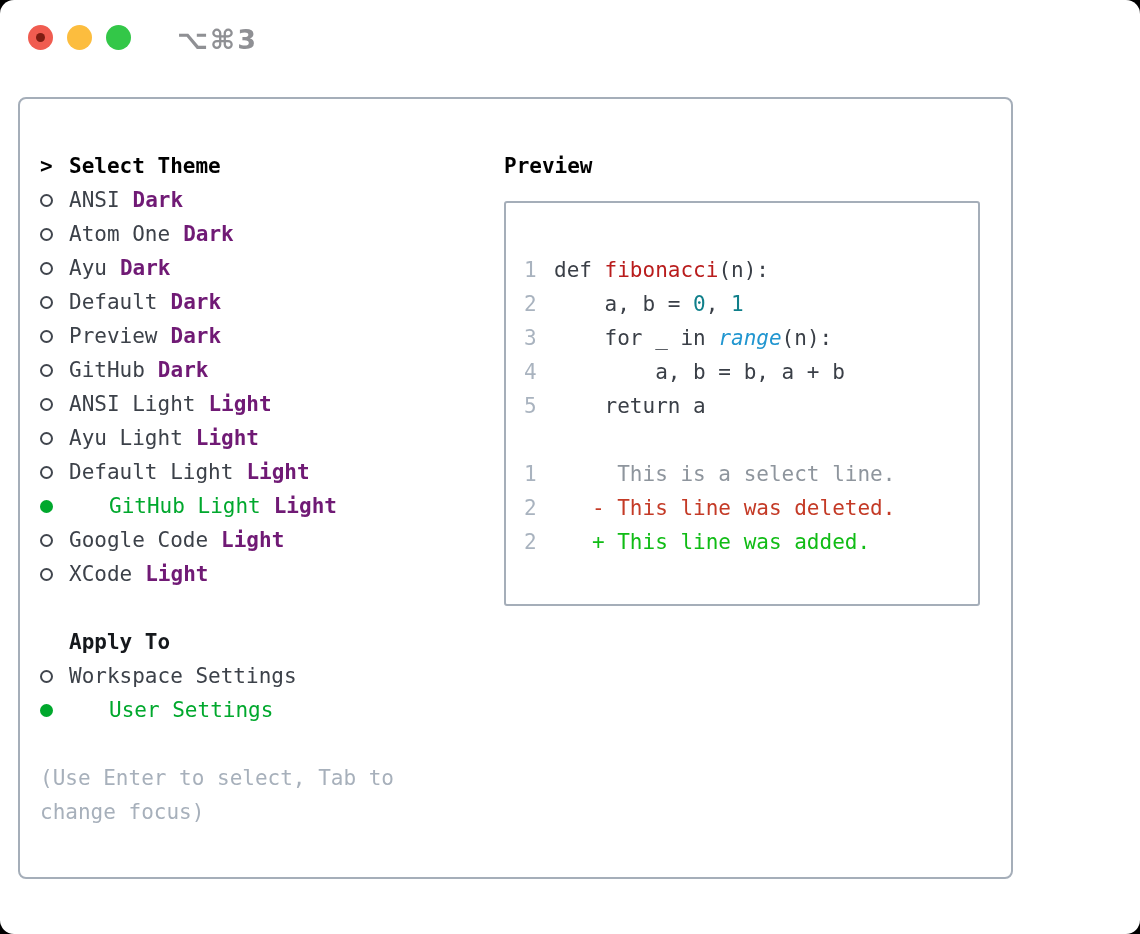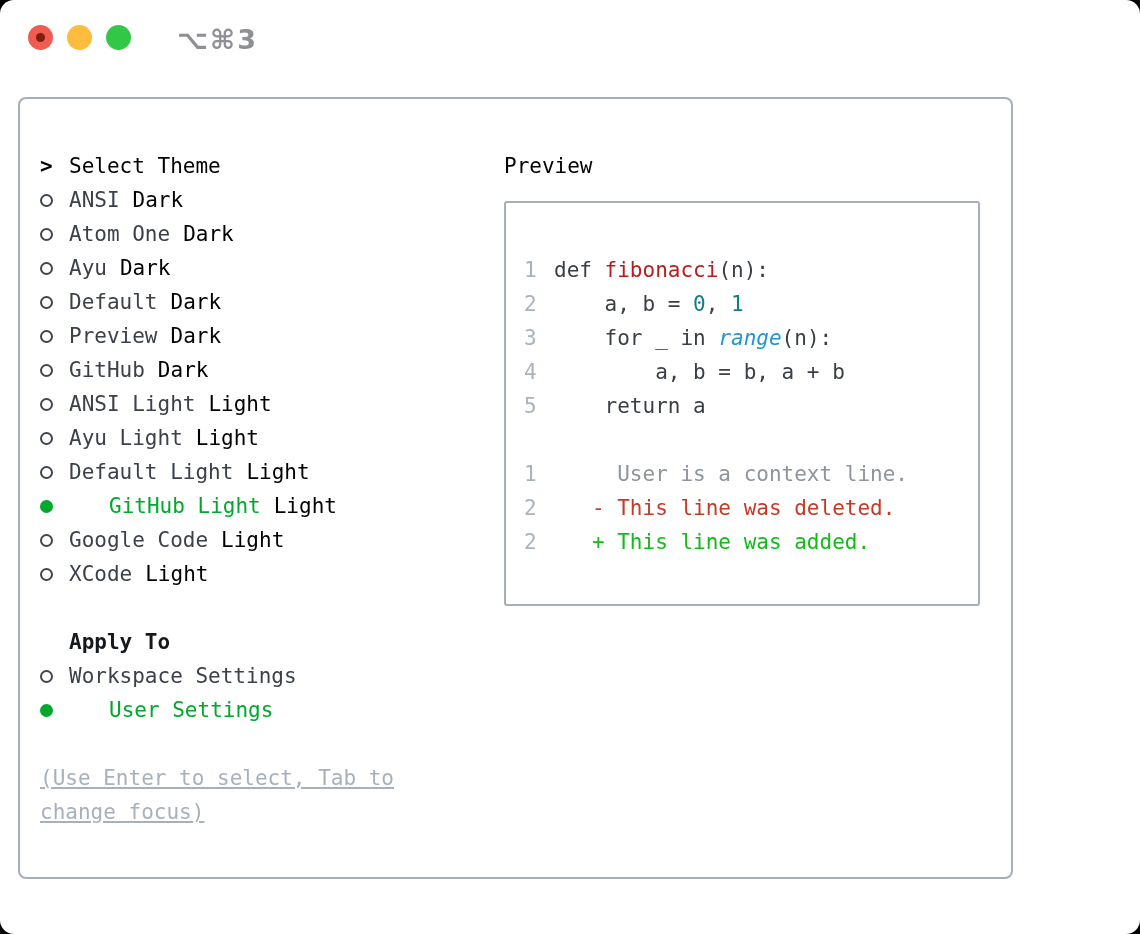--- a/index.html
+++ b/index.html
@@ -24,27 +24,27 @@
     border:2px solid #a5aeb9; border-radius:8px;
     display:flex; padding:50px 0 0 20px;
   }
   .col-left { width:464px; flex-shrink:0; }
   .col-right { flex:1; }
   .row { height:34px; display:flex; align-items:center; font-size:21px; color:#3c4149; }
   .marker { width:29px; flex-shrink:0; display:flex; align-items:center; }
   .prompt { font-weight:bold; color:#000; }
   .ring { width:13px; height:13px; box-sizing:border-box; border:2px solid #41464e; border-radius:50%; }
   .ring.filled { background:#00a82d; border-color:#00a82d; }
-  .hdr { font-weight:normal; color:#000000;text-align:right; }
+  .hdr { font-weight:bold; color:#000000;text-align:right; }
   .theme-name { white-space:pre; }
   .row.selected .theme-name { color:#00a82d;margin-left:40px; }
-  .badge { color:#000000; margin-left:13px; white-space:pre; }
+  .badge { color:#701a75; margin-left:13px; white-space:pre;font-weight:bold; }
   .spacer { height:34px; }
   .apply-header { color:#15181c;font-weight:bold; }
-  .help { margin-top:0; max-width:420px; font-size:21px; line-height:34px; color:#a7b0bb;text-decoration:underline; }
+  .help { margin-top:0; max-width:420px; font-size:21px; line-height:34px; color:#a7b0bb; }
   
   .preview-box {
     margin-top:18px; width:476px; height:405px; box-sizing:border-box;
     border:2px solid #a5aeb9; border-radius:3px; padding:50px 0 0 18px;
   }
   .code-line { height:34px; display:flex; align-items:center; font-size:21px;
     white-space:pre; color:#3a3f47; }
   .lnum { color:#a9b3bf; width:13px; margin-right:17px; flex-shrink:0; }
   .tok-function { color:#b91c1c; }
   .tok-number { color:#0f7f8a; }
@@ -201,21 +201,21 @@
         <div class="code-line">
           <span class="lnum">4</span><span>        a, b = b, a + b</span>
         </div>
         <div class="code-line">
           <span class="lnum">5</span><span>    return a</span>
         </div>
 
         <div class="code-line"></div>
 
         <div class="code-line">
-          <span class="lnum">1</span><span class="diff-context">     User is a context line.</span>
+          <span class="lnum">1</span><span class="diff-context">     This is a select line.</span>
         </div>
         <div class="code-line">
           <span class="lnum">2</span><span class="diff-deleted">   - This line was deleted.</span>
         </div>
         <div class="code-line">
           <span class="lnum">2</span><span class="diff-added">   + This line was added.</span>
         </div>
       </div>
     </div>
 

